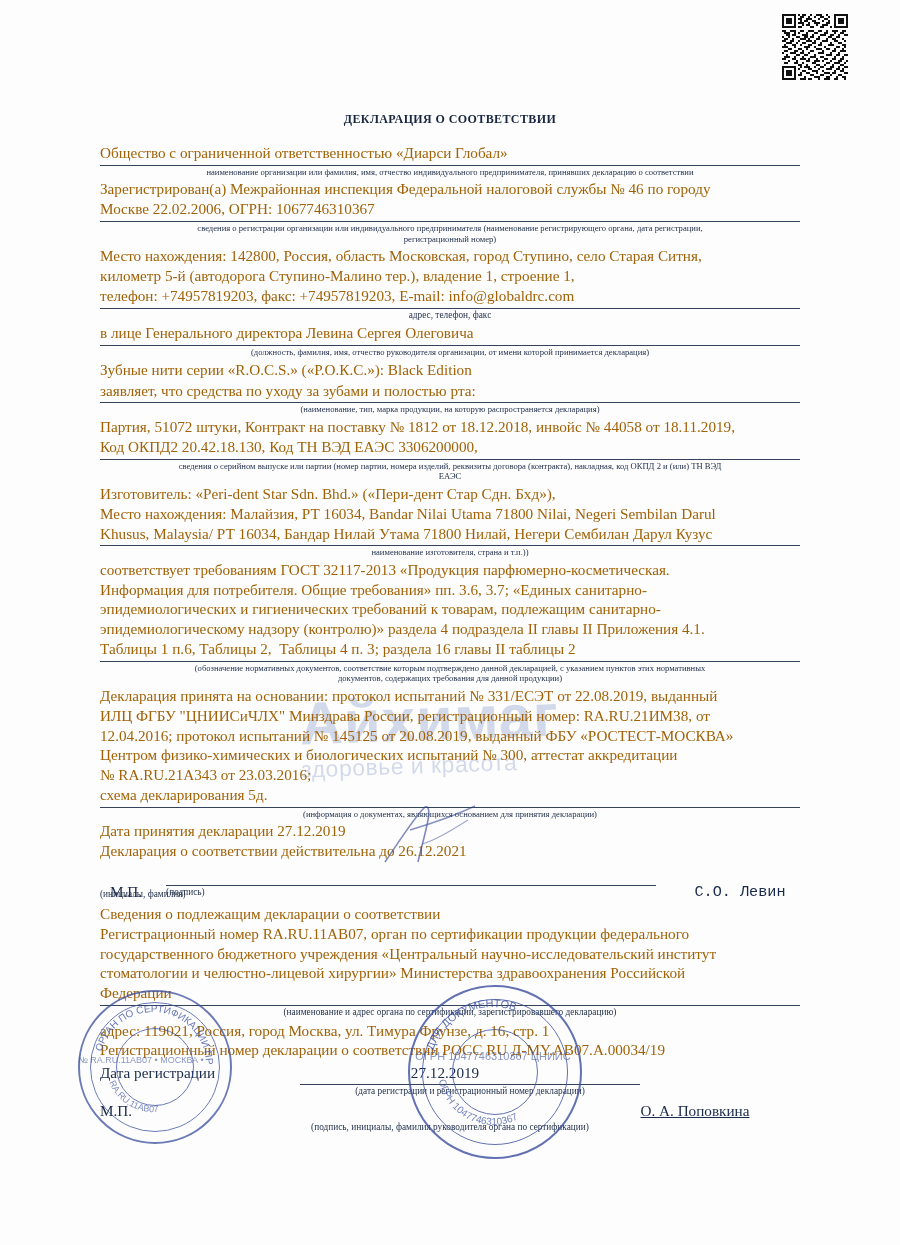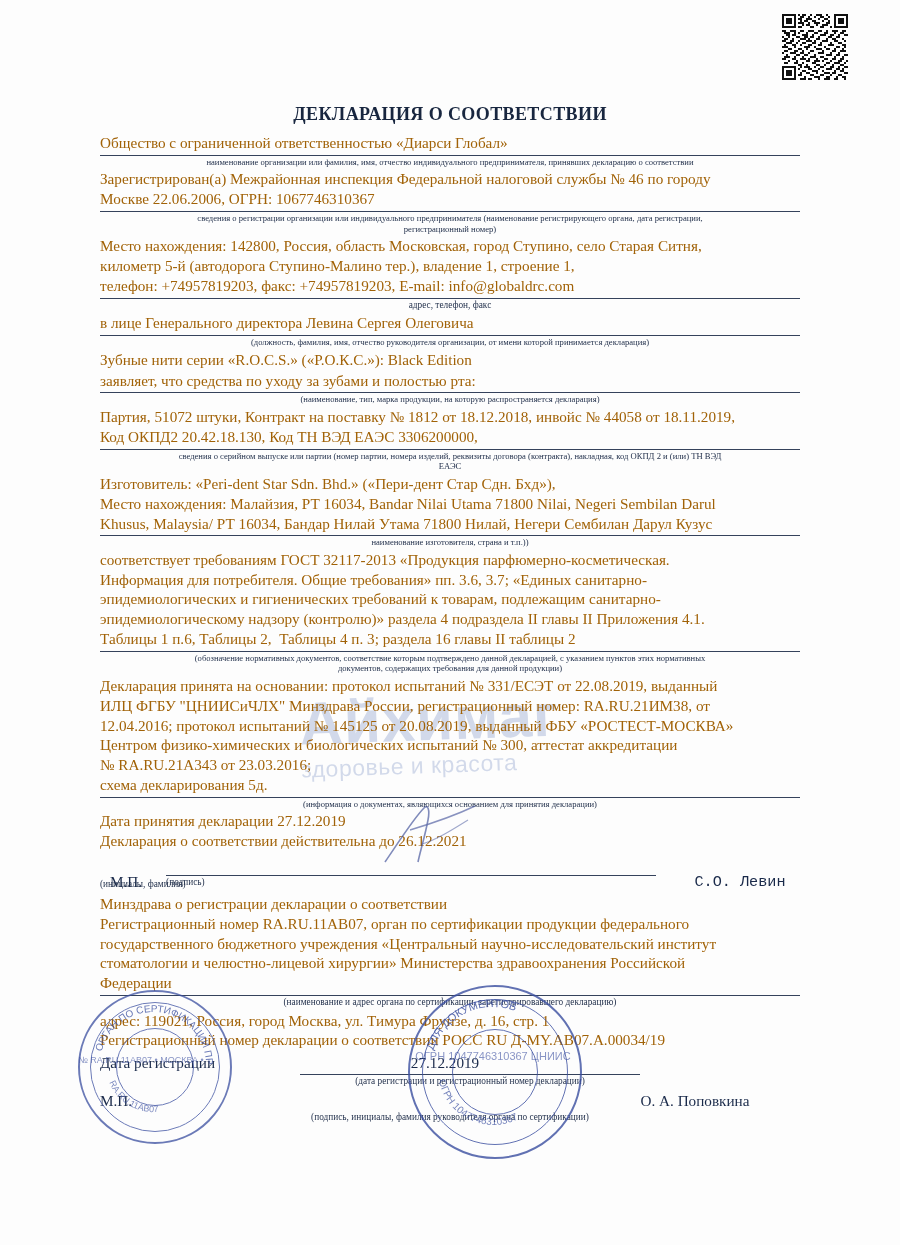--- a/index.html
+++ b/index.html
@@ -28,24 +28,24 @@
     position: absolute;
     right: 52px;
     top: 14px;
     width: 66px;
     height: 66px;
   }
   .qr svg { display: block; }
 
   h1.title {
     text-align: center;
-    font-size: 18px;
+    font-size: 12px;
     font-weight: bold;
     letter-spacing: 0.4px;
-    margin: 8px;
+    margin: 16px;
     padding-top: 96px;
     color: #18263f;
   }
   .line {
     font-size: 15.2px;
     line-height: 1.30;
     color: #a16207;
     white-space: pre-wrap;
   }
   .caption {
@@ -77,21 +77,21 @@
   .sig-mid .cap { text-align: left; }
   .sig-right { min-width: 120px; text-align: center; font-family: Liberation Mono, monospace; }
 
   .bottom-row {
     display: flex;
     align-items: flex-end;
     margin-top: 4px;
   }
   .bottom-row .left { width: 200px; font-size: 15.2px; }
   .bottom-row .mid { flex: 1; }
-  .bottom-row .right { width: 210px; text-align: center; font-size: 15.2px; }
+  .bottom-row .right { width: 210px; text-align: center; font-size: 15.2px; text-decoration: underline; }
 
   
   .watermark {
     position: absolute;
     left: 300px;
     top: 690px;
     pointer-events: none;
     opacity: 0.22;
     transform: rotate(-2deg);
   }
@@ -414,21 +414,21 @@
 
   <div class="doc">
 
     <h1 class="title">ДЕКЛАРАЦИЯ О СООТВЕТСТВИИ</h1>
 
     <div class="line">Общество с ограниченной ответственностью «Диарси Глобал»</div>
     <div class="rule"></div>
     <div class="caption small">наименование организации или фамилия, имя, отчество индивидуального предпринимателя, принявших декларацию о соответствии</div>
 
     <div class="line blk">Зарегистрирован(а) Межрайонная инспекция Федеральной налоговой службы № 46 по городу
-Москве 22.06.2006, ОГРН: 1067746310367</div>
+Москве 22.02.2006, ОГРН: 1067746310367</div>
     <div class="rule"></div>
     <div class="caption small">сведения о регистрации организации или индивидуального предпринимателя (наименование регистрирующего органа, дата регистрации,
 регистрационный номер)</div>
 
     <div class="line blk">Место нахождения: 142800, Россия, область Московская, город Ступино, село Старая Ситня,
 километр 5-й (автодорога Ступино-Малино тер.), владение 1, строение 1,
 телефон: +74957819203, факс: +74957819203, E-mail: info@globaldrc.com</div>
     <div class="rule"></div>
     <div class="caption">адрес, телефон, факс</div>
 
@@ -477,21 +477,21 @@
     <div class="sig-row">
       <div class="sig-left">М.П.</div>
       <div class="sig-mid">
         <div class="ln"></div>
         <div class="cap caption">(подпись)</div>
       </div>
       <div class="sig-right">С.О. Левин</div>
     </div>
     <div class="caption" style="text-align:left; padding-right:18px; margin-top:-12px;">(инициалы, фамилия)</div>
 
-    <div class="line" style="margin-top:4px;">Минздрава о регистрации декларации о соответствии</div>
+    <div class="line" style="margin-top:4px;">Сведения о подлежащим декларации о соответствии</div>
     <div class="line">Регистрационный номер RA.RU.11AB07, орган по сертификации продукции федерального
 государственного бюджетного учреждения «Центральный научно-исследовательский институт
 стоматологии и челюстно-лицевой хирургии» Министерства здравоохранения Российской
 Федерации</div>
     <div class="rule"></div>
     <div class="caption">(наименование и адрес органа по сертификации, зарегистрировавшего декларацию)</div>
 
     <div class="line">адрес: 119021, Россия, город Москва, ул. Тимура Фрунзе, д. 16, стр. 1</div>
     <div class="line">Регистрационный номер декларации о соответствии РОСС RU Д-MY.АВ07.А.00034/19</div>
 

